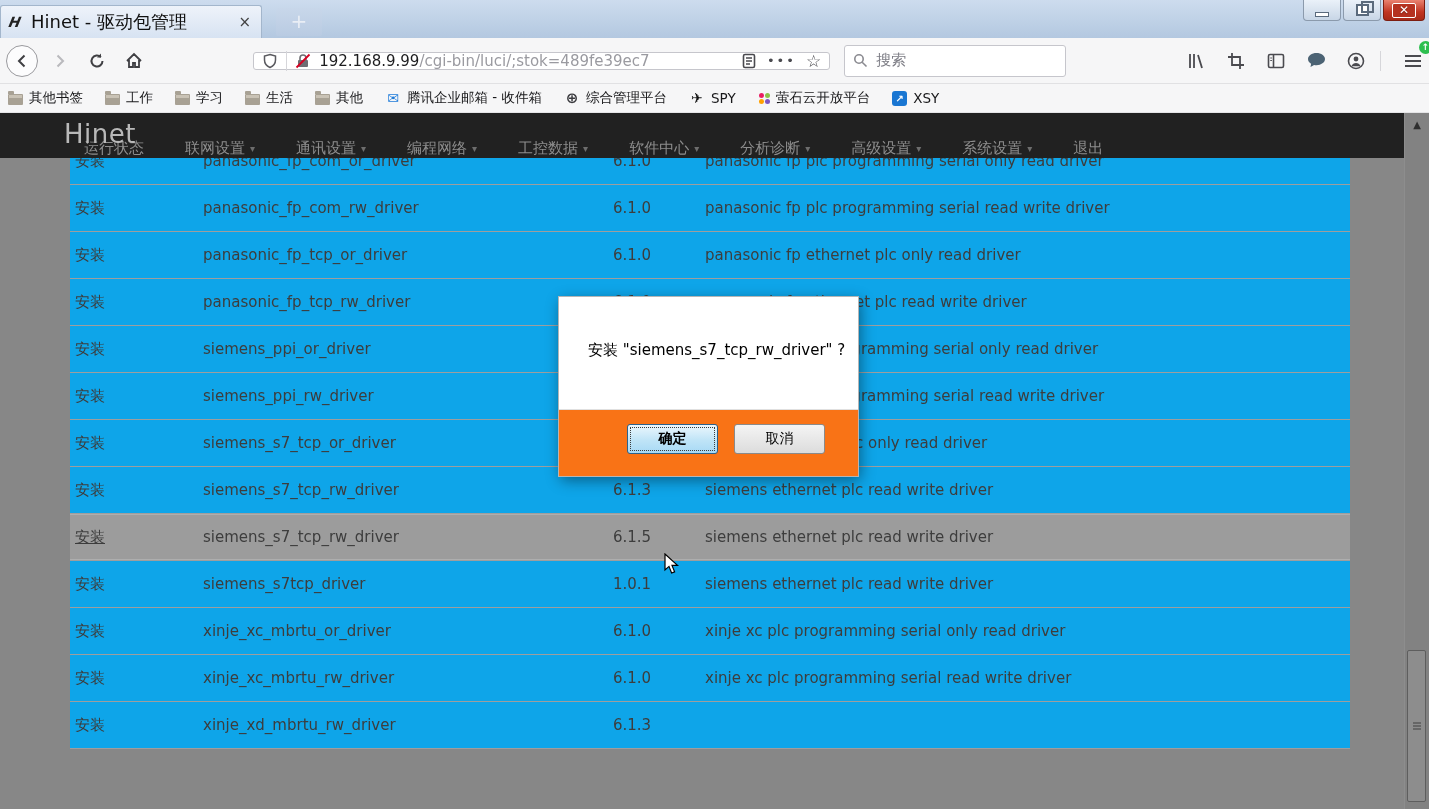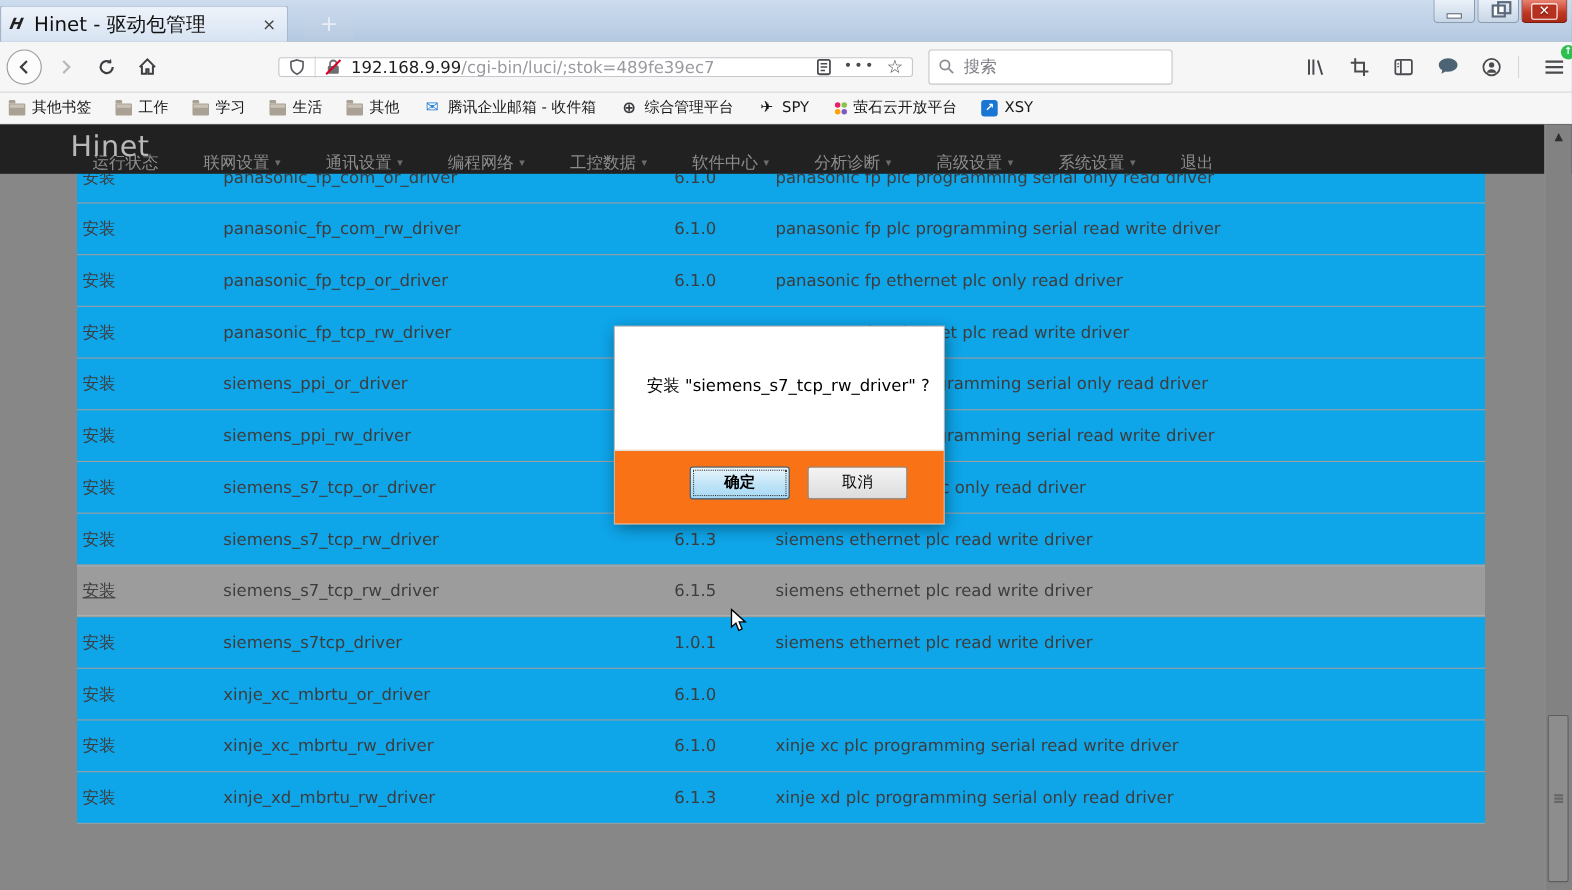--- a/index.html
+++ b/index.html
@@ -331,34 +331,34 @@
         <span class="cell c-install">安装</span>
         <span class="cell c-name">siemens_s7tcp_driver</span>
         <span class="cell c-ver">1.0.1</span>
         <span class="cell c-desc">siemens ethernet plc read write driver</span>
       </div>
 
       <div class="row">
         <span class="cell c-install">安装</span>
         <span class="cell c-name">xinje_xc_mbrtu_or_driver</span>
         <span class="cell c-ver">6.1.0</span>
+        <span class="cell c-desc">xinje xc plc programming serial only read driver</span>
       </div>
 
       <div class="row">
         <span class="cell c-install">安装</span>
         <span class="cell c-name">xinje_xc_mbrtu_rw_driver</span>
         <span class="cell c-ver">6.1.0</span>
         <span class="cell c-desc">xinje xc plc programming serial read write driver</span>
       </div>
 
       <div class="row">
         <span class="cell c-install">安装</span>
         <span class="cell c-name">xinje_xd_mbrtu_rw_driver</span>
         <span class="cell c-ver">6.1.3</span>
-        <span class="cell c-desc">xinje xd plc programming serial only read driver</span>
       </div>
     </div>
 
   <div class="site-nav">
     <span class="logo">Hinet</span>
     <div class="menu">
 
         <div class="menu-item">
           <span class="mi-label">运行状态</span>
 

